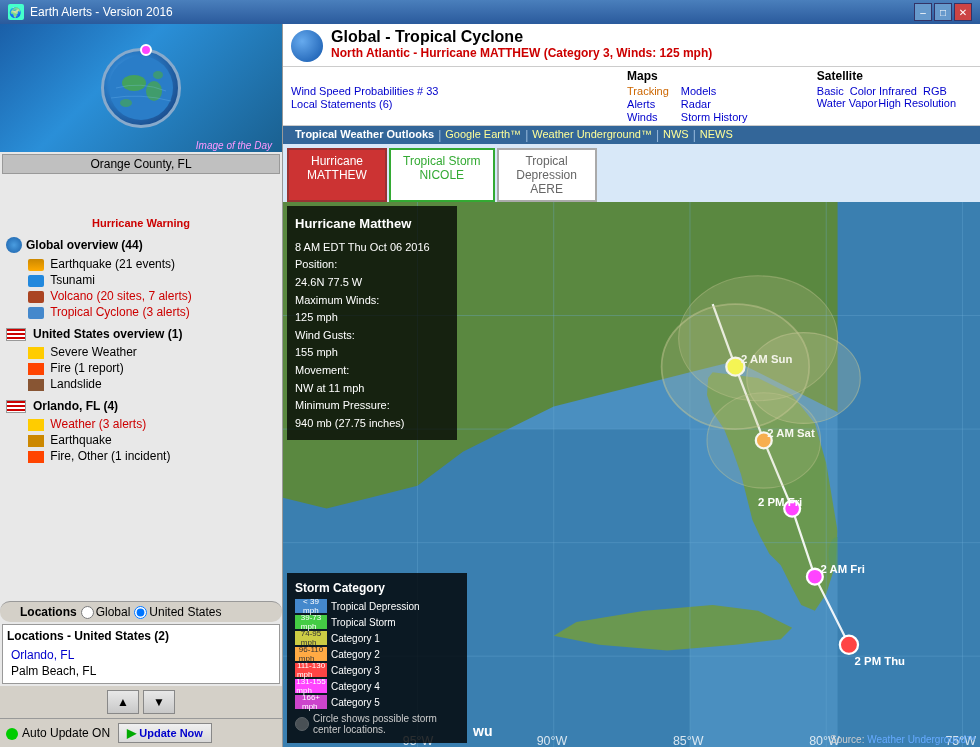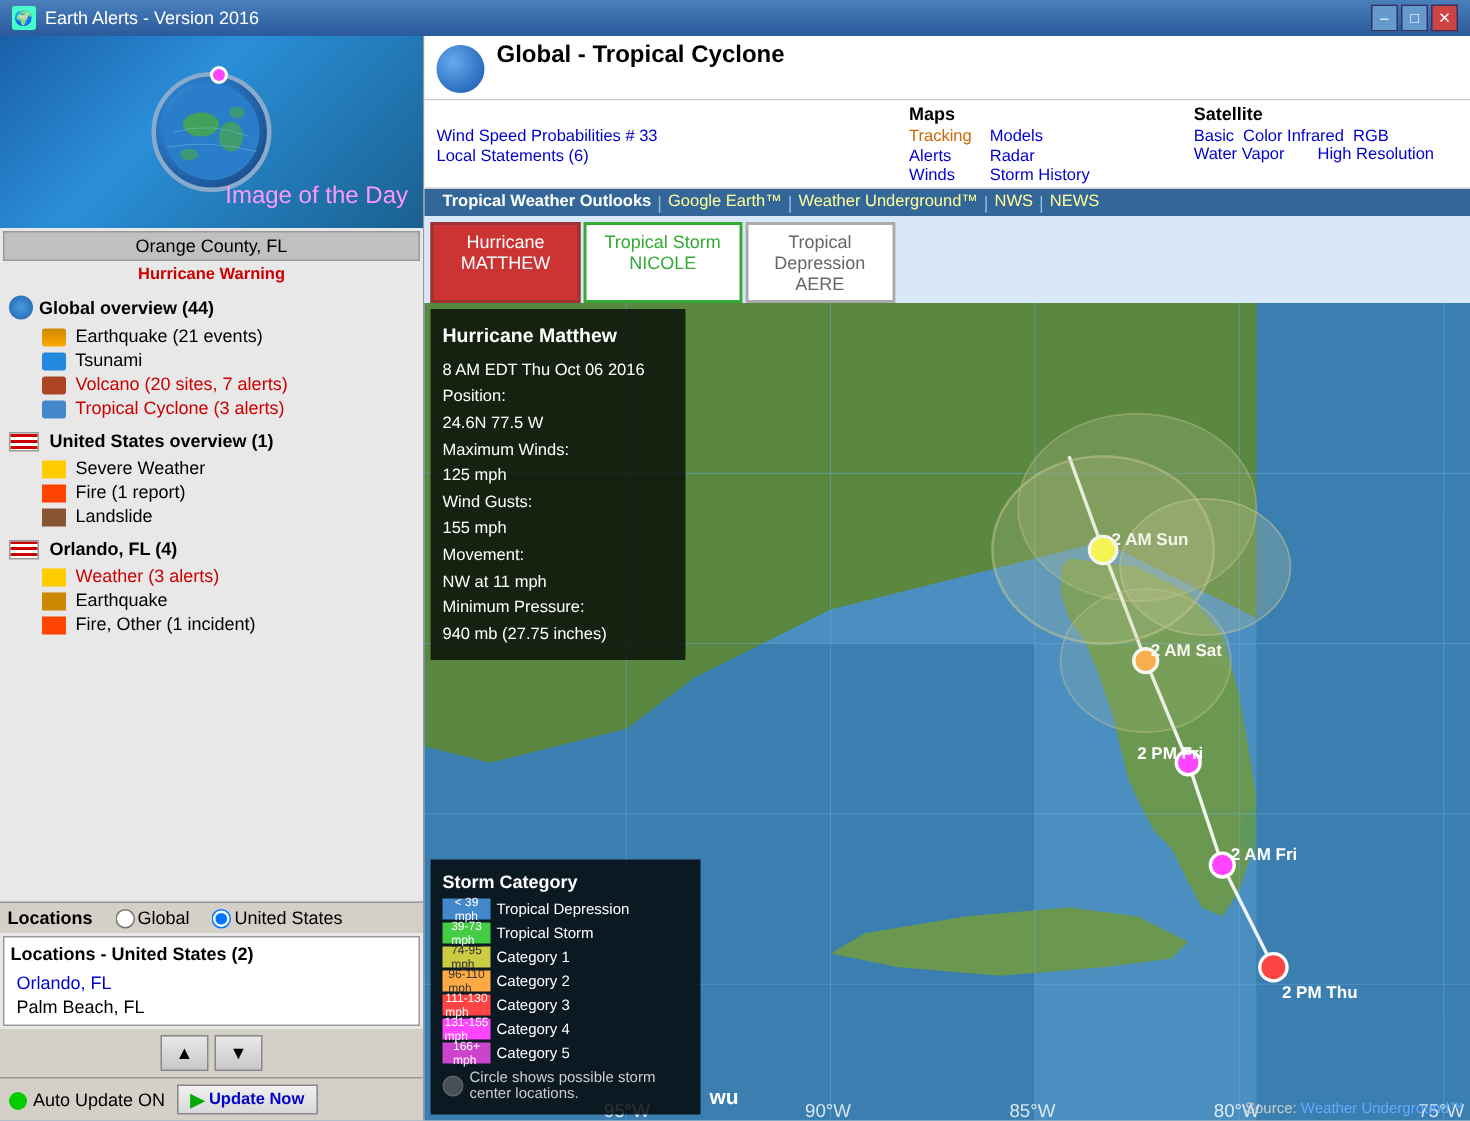--- a/index.html
+++ b/index.html
@@ -12,32 +12,32 @@
     .titlebar-controls { display: flex; gap: 2px; }
     .titlebar-btn { width: 18px; height: 18px; background: #6699cc; border: 1px solid #336; color: white; font-size: 10px; cursor: pointer; display: flex; align-items: center; justify-content: center; }
     .titlebar-btn.close { background: #cc4444; }
 
     
     .main-container { display: flex; height: 723px; }
 
     
     .left-panel { width: 283px; background: #e8e8e8; border-right: 1px solid #999; display: flex; flex-direction: column; flex-shrink: 0; }
     .globe-area { background: linear-gradient(135deg, #1a5fa8 0%, #2a8fd8 40%, #1a6090 100%); height: 128px; position: relative; display: flex; align-items: center; justify-content: center; }
-    .image-of-day { position: absolute; bottom: 12px; right: 10px; color: #ff99ff; font-size: 16px; }
+    .image-of-day { position: absolute; bottom: 1px; right: 10px; color: #ff99ff; font-size: 10px; font-style: italic; }
     .location-bar { background: #c0c0c0; border: 1px solid #999; margin: 2px; padding: 2px 4px; text-align: center; font-size: 12px; }
-    .warning-bar { text-align: center; color: #cc0000; font-size: 11px; font-weight: bold; padding: 1px; }
+    .warning-bar { text-align: center; color: #cc0000; font-size: 11px; font-weight: bold; padding: 1px; margin-top: 40px; }
     
     .left-scroll { flex: 1; overflow-y: auto; padding: 4px; }
     .section-header { display: flex; align-items: center; gap: 4px; font-weight: bold; font-size: 12px; padding: 3px 2px; }
     .flag-globe { background: radial-gradient(circle, #4a9de0, #1a5fa8); border-radius: 50%; width: 16px; height: 16px; }
     .list-item { padding: 1px 4px 1px 24px; font-size: 12px; }
     .list-item.alert { color: #cc0000; }
     .list-item.link { color: #0000cc; }
     
-    .locations-tab-bar { display: flex; align-items: center; padding: 3px 5px; gap: 15px; border-top: 1px solid #999; background: #d4d0c8; }
+    .locations-tab-bar { display: flex; align-items: center; padding: 3px 20px; gap: 4px; border-top: 1px solid #999; background: #d4d0c8; border-radius: 10px; }
     .tab-label { font-weight: bold; font-size: 12px; }
     .radio-option { display: flex; align-items: center; gap: 2px; font-size: 12px; }
     
     .locations-section { background: white; margin: 2px; padding: 4px; border: 1px solid #999; }
     .locations-title { font-weight: bold; color: #000; margin-bottom: 4px; }
     
     .nav-arrows { display: flex; justify-content: center; gap: 4px; padding: 4px; background: #d4d0c8; }
     .nav-btn { background: linear-gradient(to bottom, #e8e8e8, #c8c8c8); border: 1px solid #888; width: 32px; height: 24px; display: flex; align-items: center; justify-content: center; cursor: pointer; }
     
     .bottom-controls { background: #d4d0c8; padding: 4px 6px; display: flex; align-items: center; gap: 8px; border-top: 1px solid #999; }
@@ -236,20 +236,21 @@
       </div>
     </div>
   </div>
 
   <div class="right-panel">
 
     <div class="top-header">
       <div class="earth-icon"></div>
       <div class="header-text">
         <div class="header-title">Global - Tropical Cyclone</div>
+        <div class="header-subtitle">North Atlantic - Hurricane MATTHEW (Category 3, Winds: 125 mph)</div>
       </div>
     </div>
 
     <div class="reports-maps-bar">
       <div class="rmb-section">
         <div style="height:16px;"></div>
         <div class="rmb-links">
           <a class="rmb-link">Wind Speed Probabilities # 33</a>
           <a class="rmb-link">Local Statements (6)</a>
         </div>
@@ -273,21 +274,21 @@
           </div>
         </div>
       </div>
       <div class="rmb-section" style="margin-left:12px;">
         <div class="rmb-title">Satellite</div>
         <div class="sat-row" style="gap:6px;">
           <a class="rmb-link">Basic</a>
           <a class="rmb-link">Color Infrared</a>
           <a class="rmb-link">RGB</a>
         </div>
-        <div class="sat-row" style="gap:22px;">
+        <div class="sat-row" style="gap:1px;">
           <a class="rmb-link">Water Vapor</a>
           <a class="rmb-link">High Resolution</a>
         </div>
       </div>
     </div>
 
     <div class="external-links">
       <span class="ext-link active-tab">Tropical Weather Outlooks</span>
       <span class="ext-divider">|</span>
       <span class="ext-link">Google Earth™</span>

